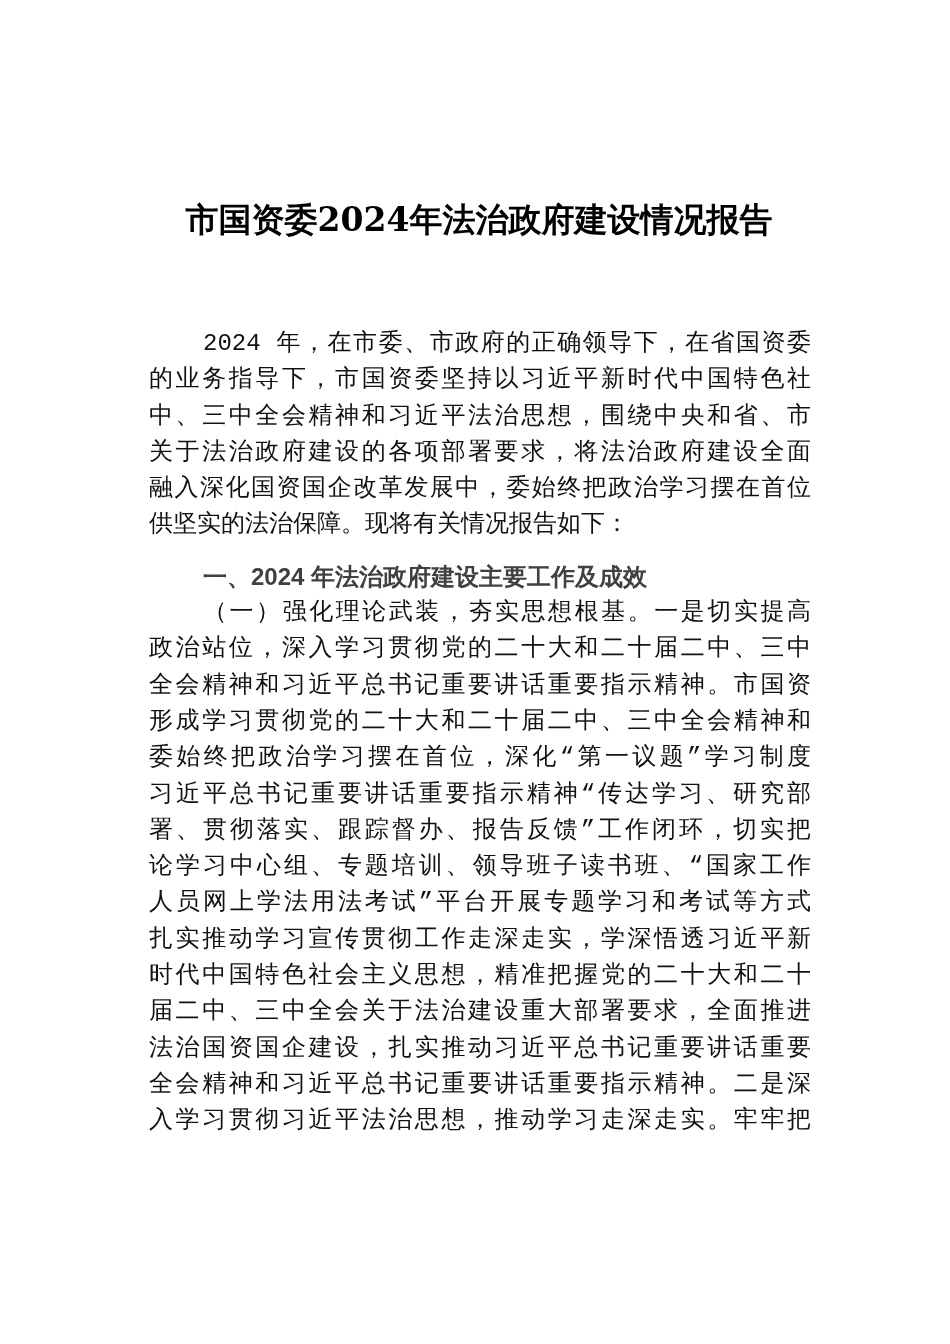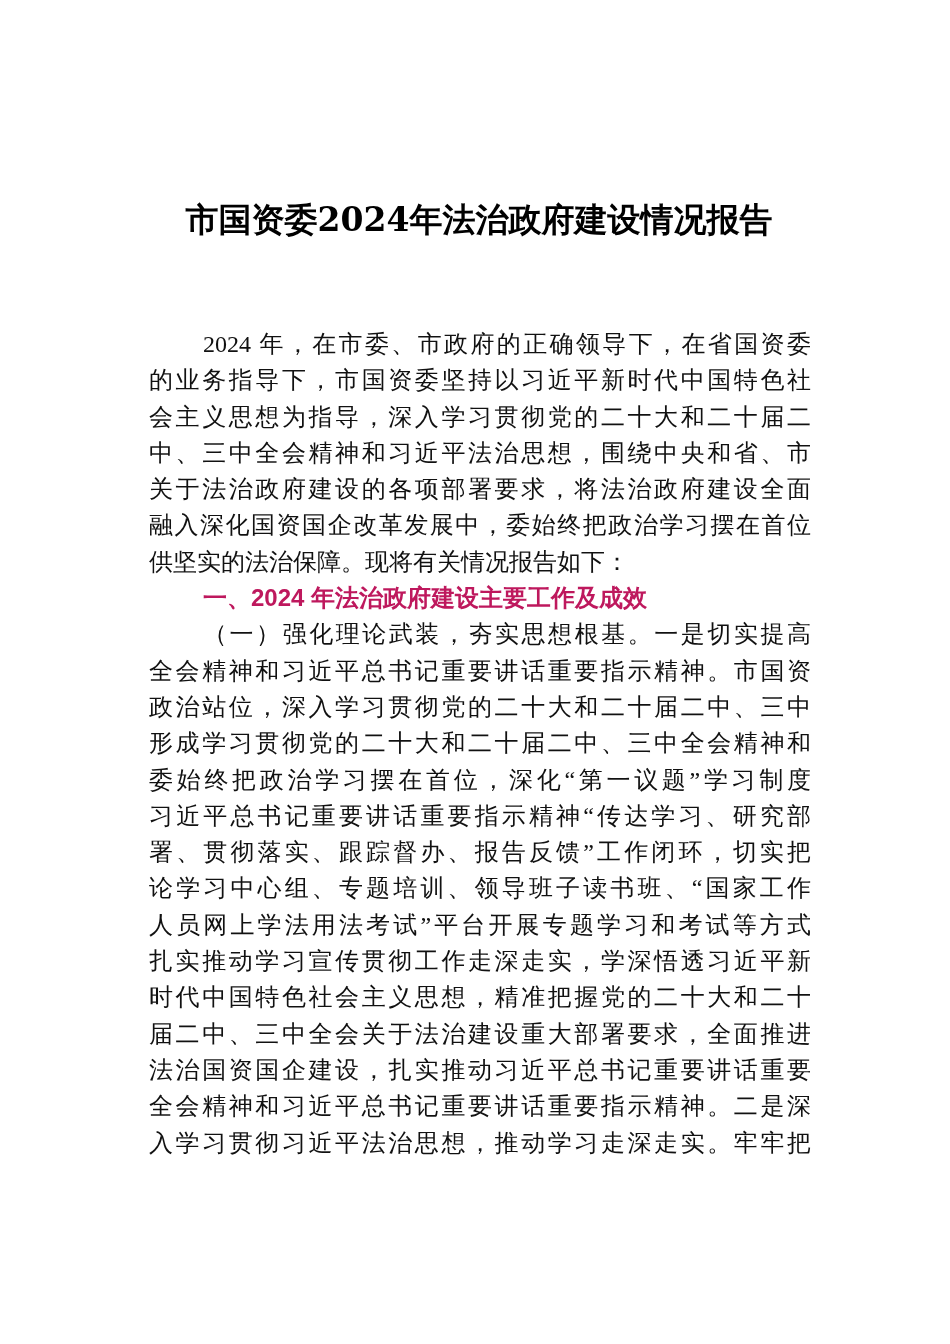--- a/index.html
+++ b/index.html
@@ -8,53 +8,52 @@
   .title {
     position:absolute; left:0; top:196px; width:950px; text-align:center;
     font-family:"DejaVu Serif", serif; font-weight:bold; font-size:33px; line-height:48px;
     letter-spacing:0px; color:#000;
   }
   .body {
     position:absolute; left:145px; top:326px; width:662px;
   }
   .line {
     display:block; height:36.3px; line-height:36.3px; white-space:nowrap;
-    font-family:Liberation Serif, serif; font-size:24px; color:#111;
+    font-family:Liberation Mono, monospace; font-size:24px; color:#111;
     text-align:justify; text-align-last:justify; overflow:visible;
   }
   .line.last { text-align-last:left; }
   .line.indent { padding-left:54px; }
   .line.heading {
     font-family:"Liberation Sans", sans-serif; font-weight:bold; font-size:24px;
-    padding-left:54px; text-align-last:left; color:#be185d;
+    padding-left:54px; text-align-last:left; color:#404040;margin-top:15px;
   }
 </style>
 </head>
 <body>
 
 <div class="page">
   <div class="title">市国资委2024年法治政府建设情况报告</div>
 
   <div class="body">
     <div>
       <span class="line indent">2024 年，在市委、市政府的正确领导下，在省国资委</span>
       <span class="line">的业务指导下，市国资委坚持以习近平新时代中国特色社</span>
-      <span class="line">会主义思想为指导，深入学习贯彻党的二十大和二十届二</span>
       <span class="line">中、三中全会精神和习近平法治思想，围绕中央和省、市</span>
       <span class="line">关于法治政府建设的各项部署要求，将法治政府建设全面</span>
       <span class="line">融入深化国资国企改革发展中，委始终把政治学习摆在首位</span>
       <span class="line last">供坚实的法治保障。现将有关情况报告如下：</span>
     </div>
 
     <span class="line heading">一、2024 年法治政府建设主要工作及成效</span>
 
     <div>
       <span class="line indent">（一）强化理论武装，夯实思想根基。一是切实提高</span>
+      <span class="line">政治站位，深入学习贯彻党的二十大和二十届二中、三中</span>
       <span class="line">全会精神和习近平总书记重要讲话重要指示精神。市国资</span>
-      <span class="line">政治站位，深入学习贯彻党的二十大和二十届二中、三中</span>
       <span class="line">形成学习贯彻党的二十大和二十届二中、三中全会精神和</span>
       <span class="line">委始终把政治学习摆在首位，深化“第一议题”学习制度</span>
       <span class="line">习近平总书记重要讲话重要指示精神“传达学习、研究部</span>
       <span class="line">署、贯彻落实、跟踪督办、报告反馈”工作闭环，切实把</span>
       <span class="line">论学习中心组、专题培训、领导班子读书班、“国家工作</span>
       <span class="line">人员网上学法用法考试”平台开展专题学习和考试等方式</span>
       <span class="line">扎实推动学习宣传贯彻工作走深走实，学深悟透习近平新</span>
       <span class="line">时代中国特色社会主义思想，精准把握党的二十大和二十</span>
       <span class="line">届二中、三中全会关于法治建设重大部署要求，全面推进</span>
       <span class="line">法治国资国企建设，扎实推动习近平总书记重要讲话重要</span>

